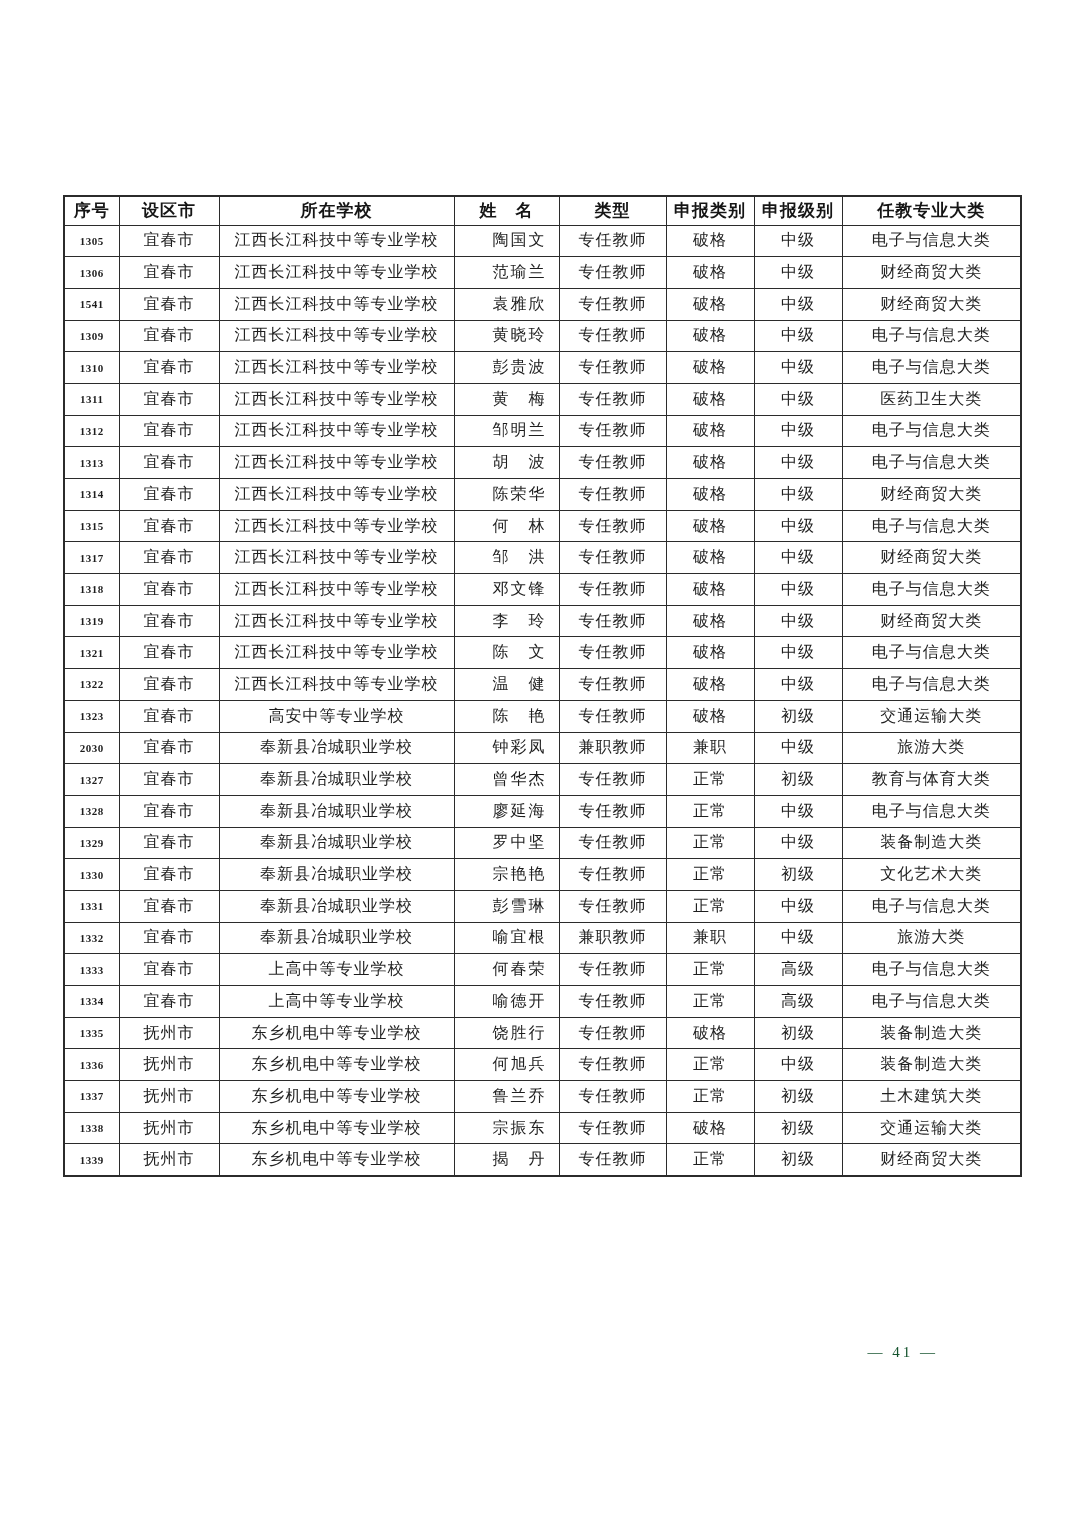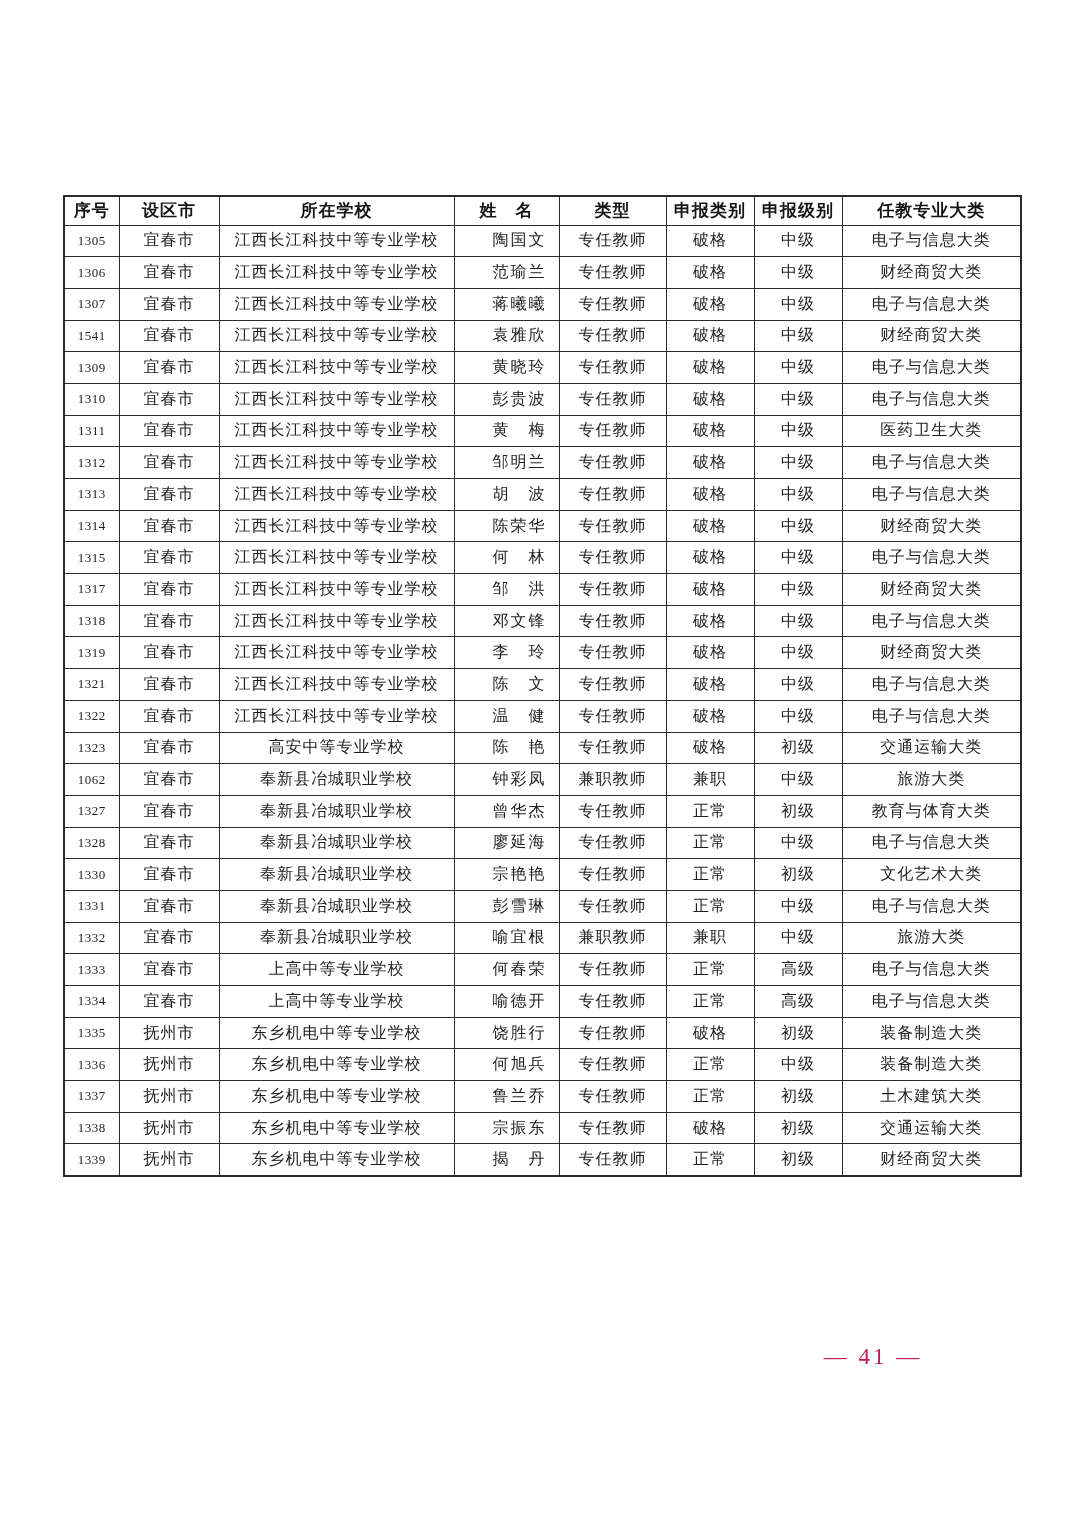--- a/index.html
+++ b/index.html
@@ -44,35 +44,36 @@
     color: #151515;
   }
   table.roster tbody td {
     height: 31.7px;
     font-size: 16px;
     letter-spacing: 1px;
     color: #1e1e1e;
   }
   table.roster tbody td.col-0 {
     letter-spacing: 0.5px;
-    font-size: 13px;
+    font-size: 11px;
+    font-weight: bold;
   }
   table.roster tbody td.col-3 {
     letter-spacing: 2px;
     padding-left: 26px;
   }
   .page-number {
     position: absolute;
     left: 808px;
     top: 1344px;
     width: 130px;
-    text-align: center;
-    font-size: 23px;
+    text-align: right;
+    font-size: 15px;
     letter-spacing: 3px;
-    color: #be185d;
+    color: #14532d;
     white-space: nowrap;
   }
 </style>
 </head>
 <body>
 
 <div class="doc-page">
 
   <table class="roster">
     <colgroup>
@@ -112,30 +113,20 @@
           <td class="col-0">1306</td>
           <td class="col-1">宜春市</td>
           <td class="col-2">江西长江科技中等专业学校</td>
           <td class="col-3">范瑜兰</td>
           <td class="col-4">专任教师</td>
           <td class="col-5">破格</td>
           <td class="col-6">中级</td>
           <td class="col-7">财经商贸大类</td>
         </tr>
         <tr>
-          <td class="col-0">1307</td>
-          <td class="col-1">宜春市</td>
-          <td class="col-2">江西长江科技中等专业学校</td>
-          <td class="col-3">蒋曦曦</td>
-          <td class="col-4">专任教师</td>
-          <td class="col-5">破格</td>
-          <td class="col-6">中级</td>
-          <td class="col-7">电子与信息大类</td>
-        </tr>
-        <tr>
           <td class="col-0">1541</td>
           <td class="col-1">宜春市</td>
           <td class="col-2">江西长江科技中等专业学校</td>
           <td class="col-3">袁雅欣</td>
           <td class="col-4">专任教师</td>
           <td class="col-5">破格</td>
           <td class="col-6">中级</td>
           <td class="col-7">财经商贸大类</td>
         </tr>
         <tr>
@@ -262,21 +253,21 @@
           <td class="col-0">1323</td>
           <td class="col-1">宜春市</td>
           <td class="col-2">高安中等专业学校</td>
           <td class="col-3">陈　艳</td>
           <td class="col-4">专任教师</td>
           <td class="col-5">破格</td>
           <td class="col-6">初级</td>
           <td class="col-7">交通运输大类</td>
         </tr>
         <tr>
-          <td class="col-0">1062</td>
+          <td class="col-0">2030</td>
           <td class="col-1">宜春市</td>
           <td class="col-2">奉新县冶城职业学校</td>
           <td class="col-3">钟彩凤</td>
           <td class="col-4">兼职教师</td>
           <td class="col-5">兼职</td>
           <td class="col-6">中级</td>
           <td class="col-7">旅游大类</td>
         </tr>
         <tr>
           <td class="col-0">1327</td>
@@ -290,20 +281,30 @@
         </tr>
         <tr>
           <td class="col-0">1328</td>
           <td class="col-1">宜春市</td>
           <td class="col-2">奉新县冶城职业学校</td>
           <td class="col-3">廖延海</td>
           <td class="col-4">专任教师</td>
           <td class="col-5">正常</td>
           <td class="col-6">中级</td>
           <td class="col-7">电子与信息大类</td>
+        </tr>
+        <tr>
+          <td class="col-0">1329</td>
+          <td class="col-1">宜春市</td>
+          <td class="col-2">奉新县冶城职业学校</td>
+          <td class="col-3">罗中坚</td>
+          <td class="col-4">专任教师</td>
+          <td class="col-5">正常</td>
+          <td class="col-6">中级</td>
+          <td class="col-7">装备制造大类</td>
         </tr>
         <tr>
           <td class="col-0">1330</td>
           <td class="col-1">宜春市</td>
           <td class="col-2">奉新县冶城职业学校</td>
           <td class="col-3">宗艳艳</td>
           <td class="col-4">专任教师</td>
           <td class="col-5">正常</td>
           <td class="col-6">初级</td>
           <td class="col-7">文化艺术大类</td>

